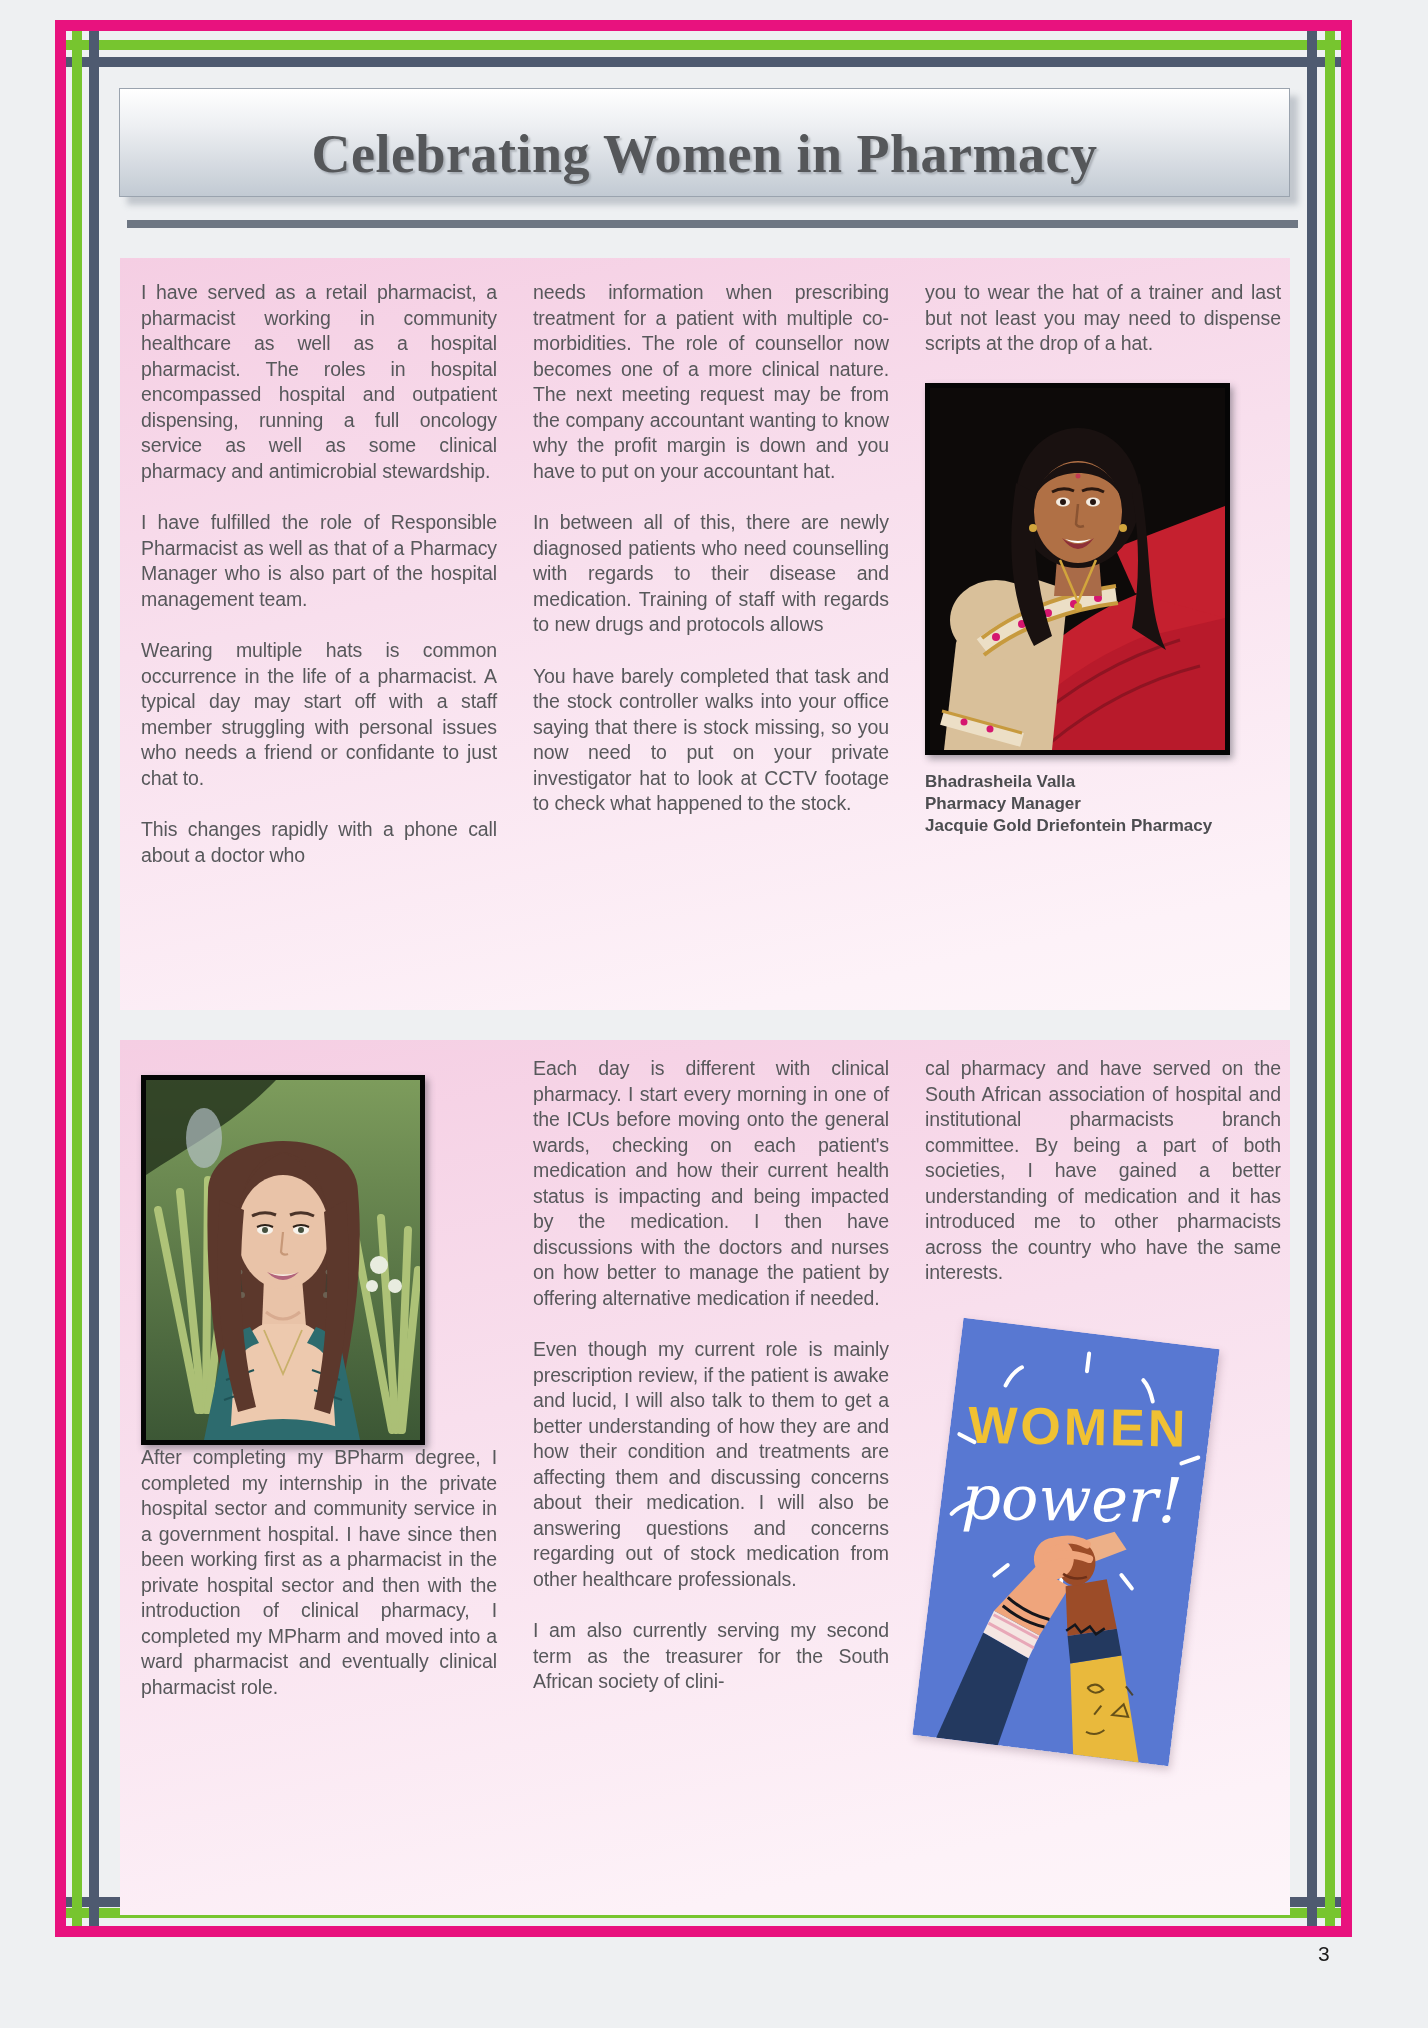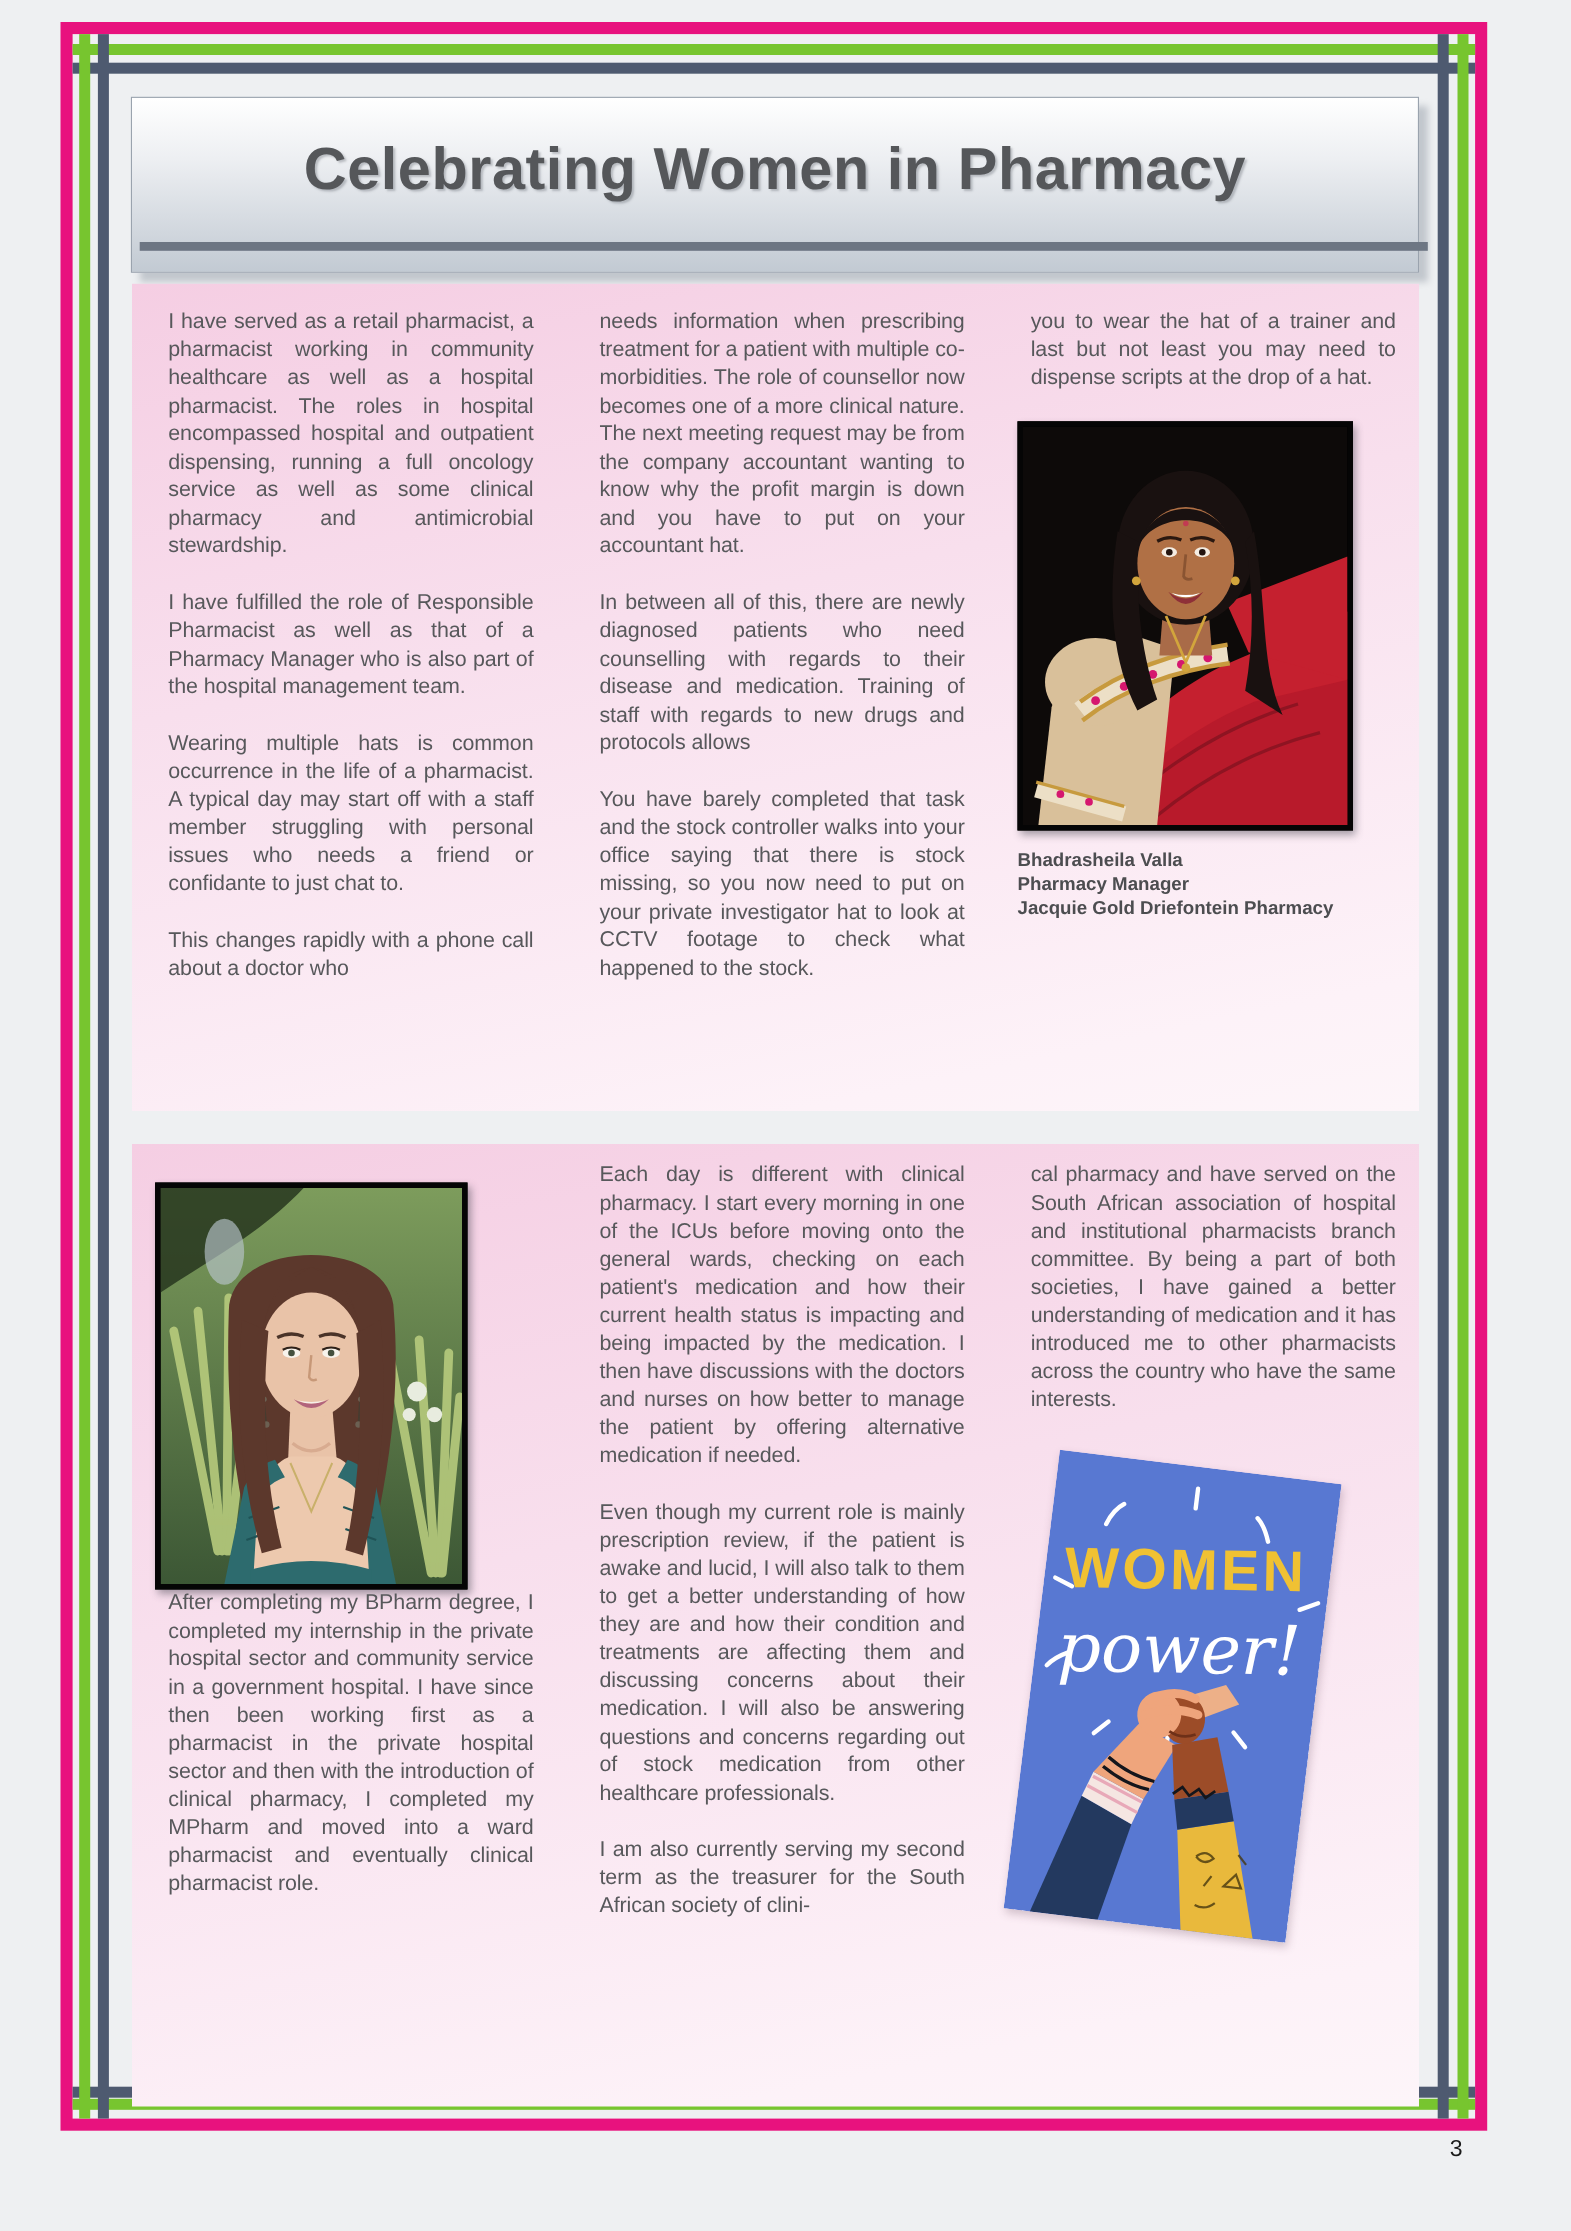--- a/index.html
+++ b/index.html
@@ -16,43 +16,44 @@
   .gh-top{left:66px;top:40px;width:1275px;height:10px;}
   .gh-bot{left:66px;top:1908px;width:1275px;height:10px;}
   .sh-top{left:66px;top:57px;width:1275px;height:10px;}
   .sh-bot{left:66px;top:1897px;width:1275px;height:10px;}
   .gv-left{left:72px;top:31px;width:10px;height:1895px;}
   .gv-right{left:1325px;top:31px;width:10px;height:1895px;}
   .sv-left{left:89px;top:31px;width:10px;height:1895px;}
   .sv-right{left:1307px;top:31px;width:10px;height:1895px;}
   
   .header{
-    position:absolute;left:119px;top:88px;width:1171px;height:160px;
+    position:absolute;left:119px;top:88px;width:1171px;height:109px;
     background:linear-gradient(180deg,#ffffff 0%,#edeff2 35%,#c2cad3 100%);
     border:1px solid #9aa3ae;box-sizing:border-box;
     box-shadow:8px 8px 6px rgba(140,148,160,.45);
     text-align:center;
+    font-family:Liberation Serif, serif;
   }
   .header-title{
     line-height:130px;font-size:54px;font-weight:bold;color:#55575a;
     letter-spacing:.5px;text-shadow:2px 2px 2px rgba(90,95,102,.35);
     white-space:nowrap;
   }
   .header-shadowbar{position:absolute;left:127px;top:220px;width:1171px;height:8px;background:#6d7683;}
   
   .panel{
     position:absolute;left:120px;width:1170px;box-sizing:border-box;
     background:linear-gradient(168deg,#f5cee3 0%,#f8dfed 40%,#fdf2f8 88%,#fdf5f9 100%);
     display:flex;gap:36px;
   }
   .panel1{top:258px;height:752px;padding:22px 21px 0;}
   .panel2{top:1040px;height:875px;padding:16px 21px 0;}
   .col{width:356px;flex:0 0 356px;}
   .col p{
-    margin:0 12px 26px;font-size:19.5px;line-height:25.5px;color:#57585b;
+    margin:0 0 26px;font-size:19.5px;line-height:25.5px;color:#57585b;
     text-align:justify;letter-spacing:-.1px;
   }
   
   .photo-frame{
     background:#000;border:5px solid #050505;box-sizing:content-box;
     box-shadow:3px 4px 7px rgba(60,60,70,.45);font-size:0;line-height:0;
   }
   .photo1{width:295px;height:362px;margin-top:2px;}
   .photo2{width:274px;height:360px;margin-top:19px;}
   .caption{margin-top:16px;}

